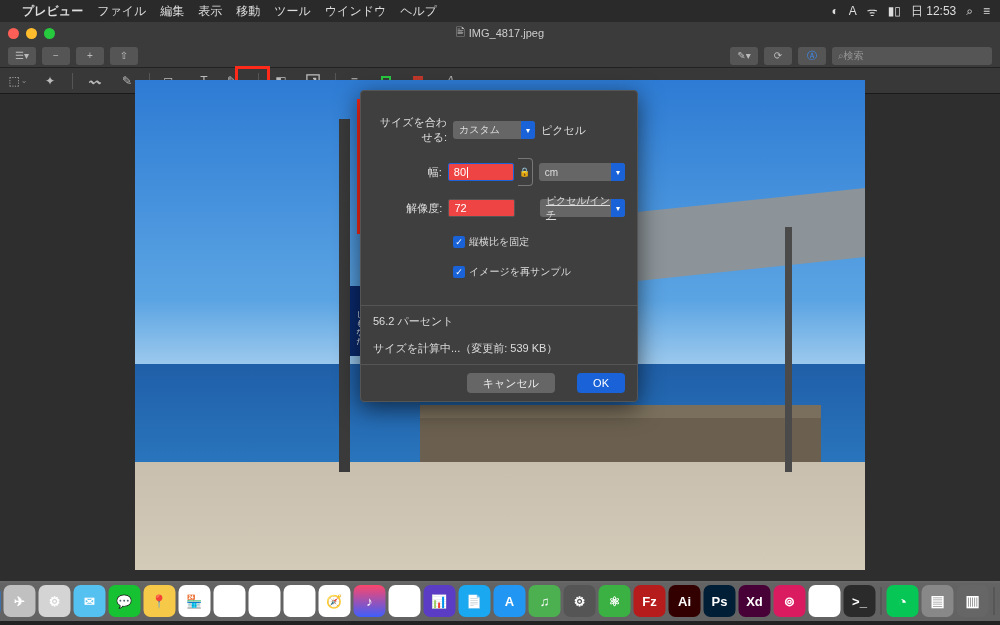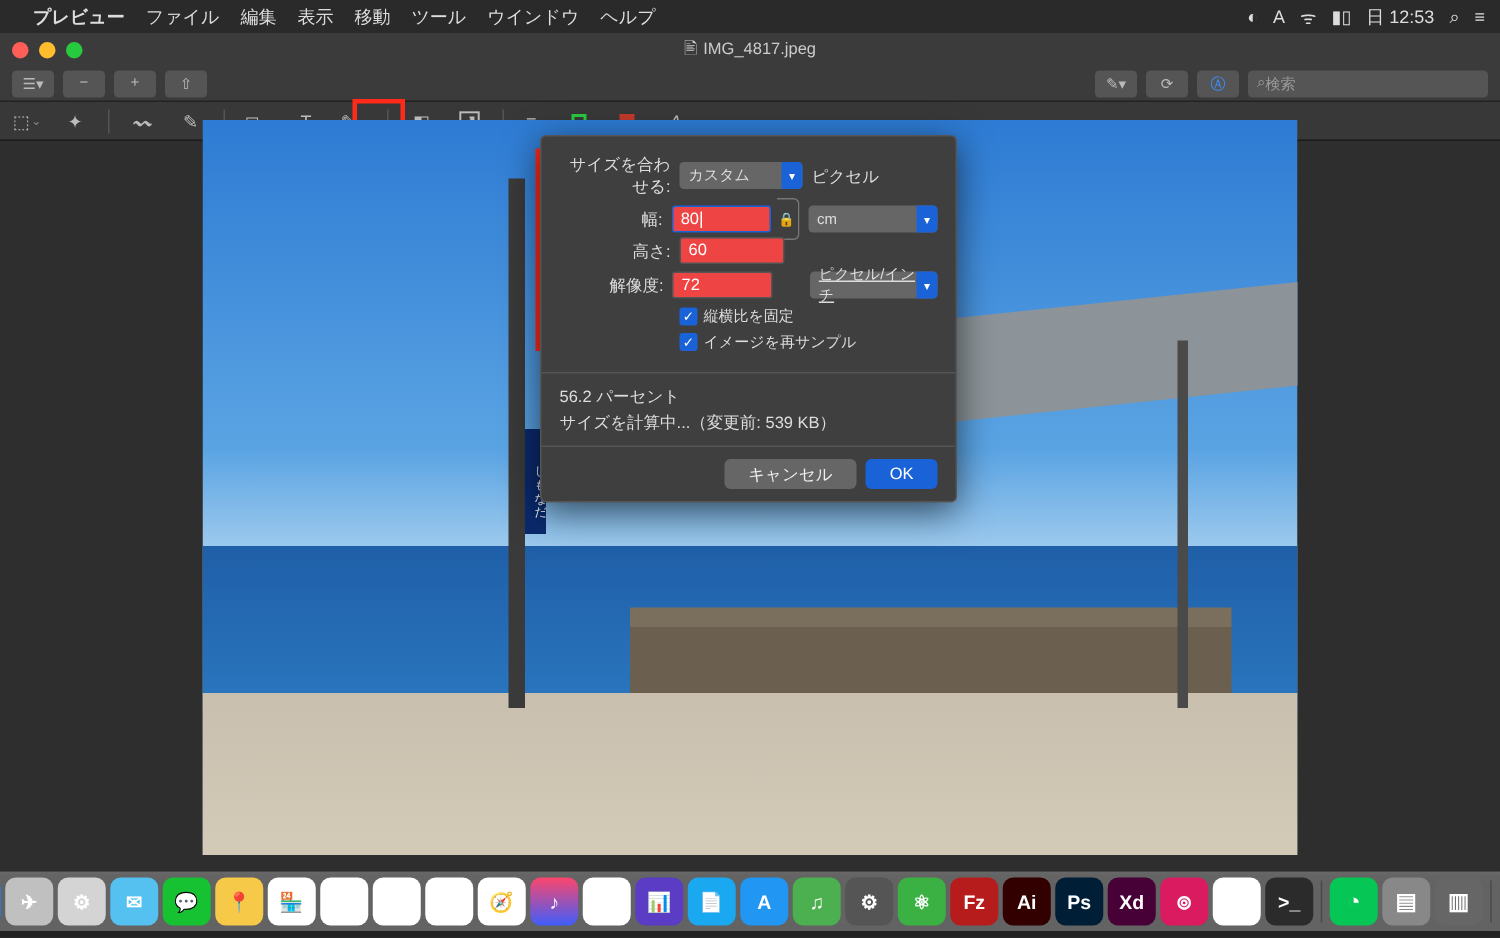--- a/index.html
+++ b/index.html
@@ -43,31 +43,31 @@
 .bench::before { content:""; position:absolute; top:-30%; left:0; right:0; height:30%; background:#7a6f5c; }
 .roof { position:absolute; top:22%; right:0; width:55%; height:14%; background:#8c9499; transform:skewY(-6deg); transform-origin:right; }
 .pole { position:absolute; top:8%; left:28%; width:1.5%; height:72%; background:#3a3a3a; }
 .pole2 { position:absolute; top:30%; right:10%; width:1%; height:50%; background:#4a4a4a; }
 .sign { position:absolute; top:42%; left:29.5%; width:14px; height:70px; background:#0a2a6e; color:#fff; font-size:8px; writing-mode:vertical-rl; text-align:center; padding-top:4px; }
 
 
 .dialog { position:absolute; top:90px; left:360px; width:278px; background:#3f3f3f; border:1px solid #555; border-radius:4px; box-shadow:0 6px 24px rgba(0,0,0,.6); color:#ddd; font-size:11px; z-index:5; }
 .dlg-title { padding:4px 10px 2px; font-size:10px; color:#bbb; }
 .dlg-body { padding:6px 12px 8px; }
-.row { display:flex; align-items:center; margin:5px 0; gap:6px; }
+.row { display:flex; align-items:center; margin:18px 0; gap:6px; }
 .row .lbl { width:74px; text-align:right; font-size:11px; }
 .select { height:18px; background:#666; border-radius:3px; display:flex; align-items:center; padding:0 6px; font-size:10px; position:relative; }
 .select .arr { position:absolute; right:0; top:0; bottom:0; width:14px; background:#1a62d8; border-radius:0 3px 3px 0; display:flex; align-items:center; justify-content:center; color:#fff; font-size:8px; }
 .input { height:18px; background:#ef4444; border:1px solid #1a62d8; border-radius:2px; color:#fff; padding:0 5px; font-size:11px; display:flex; align-items:center; width:70px; }
 .input.plain { border-color:#555; width:70px; }
 .lock { width:16px; height:28px; border:1px solid #777; border-left:none; border-radius:0 4px 4px 0; display:flex; align-items:center; justify-content:center; font-size:9px; color:#aaa; margin:-14px 0 -14px -2px; }
 .cb { display:flex; align-items:center; gap:4px; font-size:10px; }
 .cb .box { width:12px; height:12px; background:#1a62d8; border-radius:2px; display:flex; align-items:center; justify-content:center; color:#fff; font-size:9px; }
 .dlg-sec { border-top:1px solid #555; padding:8px 12px; }
-.dlg-btns { display:flex; justify-content:flex-end; gap:6px; padding:8px 12px; border-top:1px solid #555; }
+.dlg-btns { display:flex; justify-content:flex-end; gap:22px; padding:8px 12px; border-top:1px solid #555; }
 .btn { height:20px; padding:0 16px; border-radius:4px; font-size:11px; display:flex; align-items:center; }
 .btn.cancel { background:#666; color:#eee; }
 .btn.ok { background:#1a62d8; color:#fff; }
 
 
 .dock { position:absolute; bottom:4px; left:50%; transform:translateX(-50%); height:40px; background:rgba(220,220,220,.35); border-radius:8px; display:flex; align-items:center; padding:0 6px; gap:3px; backdrop-filter:blur(4px); }
 .dock .app { width:32px; height:32px; border-radius:7px; display:flex; align-items:center; justify-content:center; font-size:15px; color:#fff; font-weight:bold; }
 .dock .divider { width:1px; height:28px; background:rgba(0,0,0,.25); margin:0 2px; }
 </style>
 </head>
@@ -177,26 +177,20 @@
       <div class="input">
           <span>80</span>
           <span style="margin-left:1px;border-left:1px solid #fff;height:11px;"></span>
         </div>
       <div class="lock">🔒</div>
       <div class="select" style="width:92px;">
           <span>cm</span>
           <span class="arr">▾</span>
         </div>
     </div>
-    <div class="row" style="margin-top:-2px;">
-      <div class="lbl">高さ:</div>
-      <div class="input plain">
-          <span>60</span>
-        </div>
-    </div>
     <div class="row">
       <div class="lbl">解像度:</div>
       <div class="input plain">
           <span>72</span>
         </div>
       <div style="width:14px;"></div>
       <div class="select" style="width:90px;text-decoration:underline;">
           <span>ピクセル/インチ</span>
           <span class="arr">▾</span>
         </div>
@@ -208,21 +202,21 @@
         </div>
     </div>
     <div class="row" style="margin-left:80px;margin-top:-2px;">
       <div class="cb">
           <div class="box">✓</div>
           <span>イメージを再サンプル</span>
         </div>
     </div>
   </div>
   <div class="dlg-sec">
-    <div style="margin-bottom:2px;">56.2 パーセント</div>
+    <div style="margin-bottom:12px;">56.2 パーセント</div>
     <div>サイズを計算中...（変更前: 539 KB）</div>
   </div>
   <div class="dlg-btns">
     <div class="btn cancel">
         <span>キャンセル</span>
       </div>
     <div class="btn ok">
         <span>OK</span>
       </div>
   </div>

